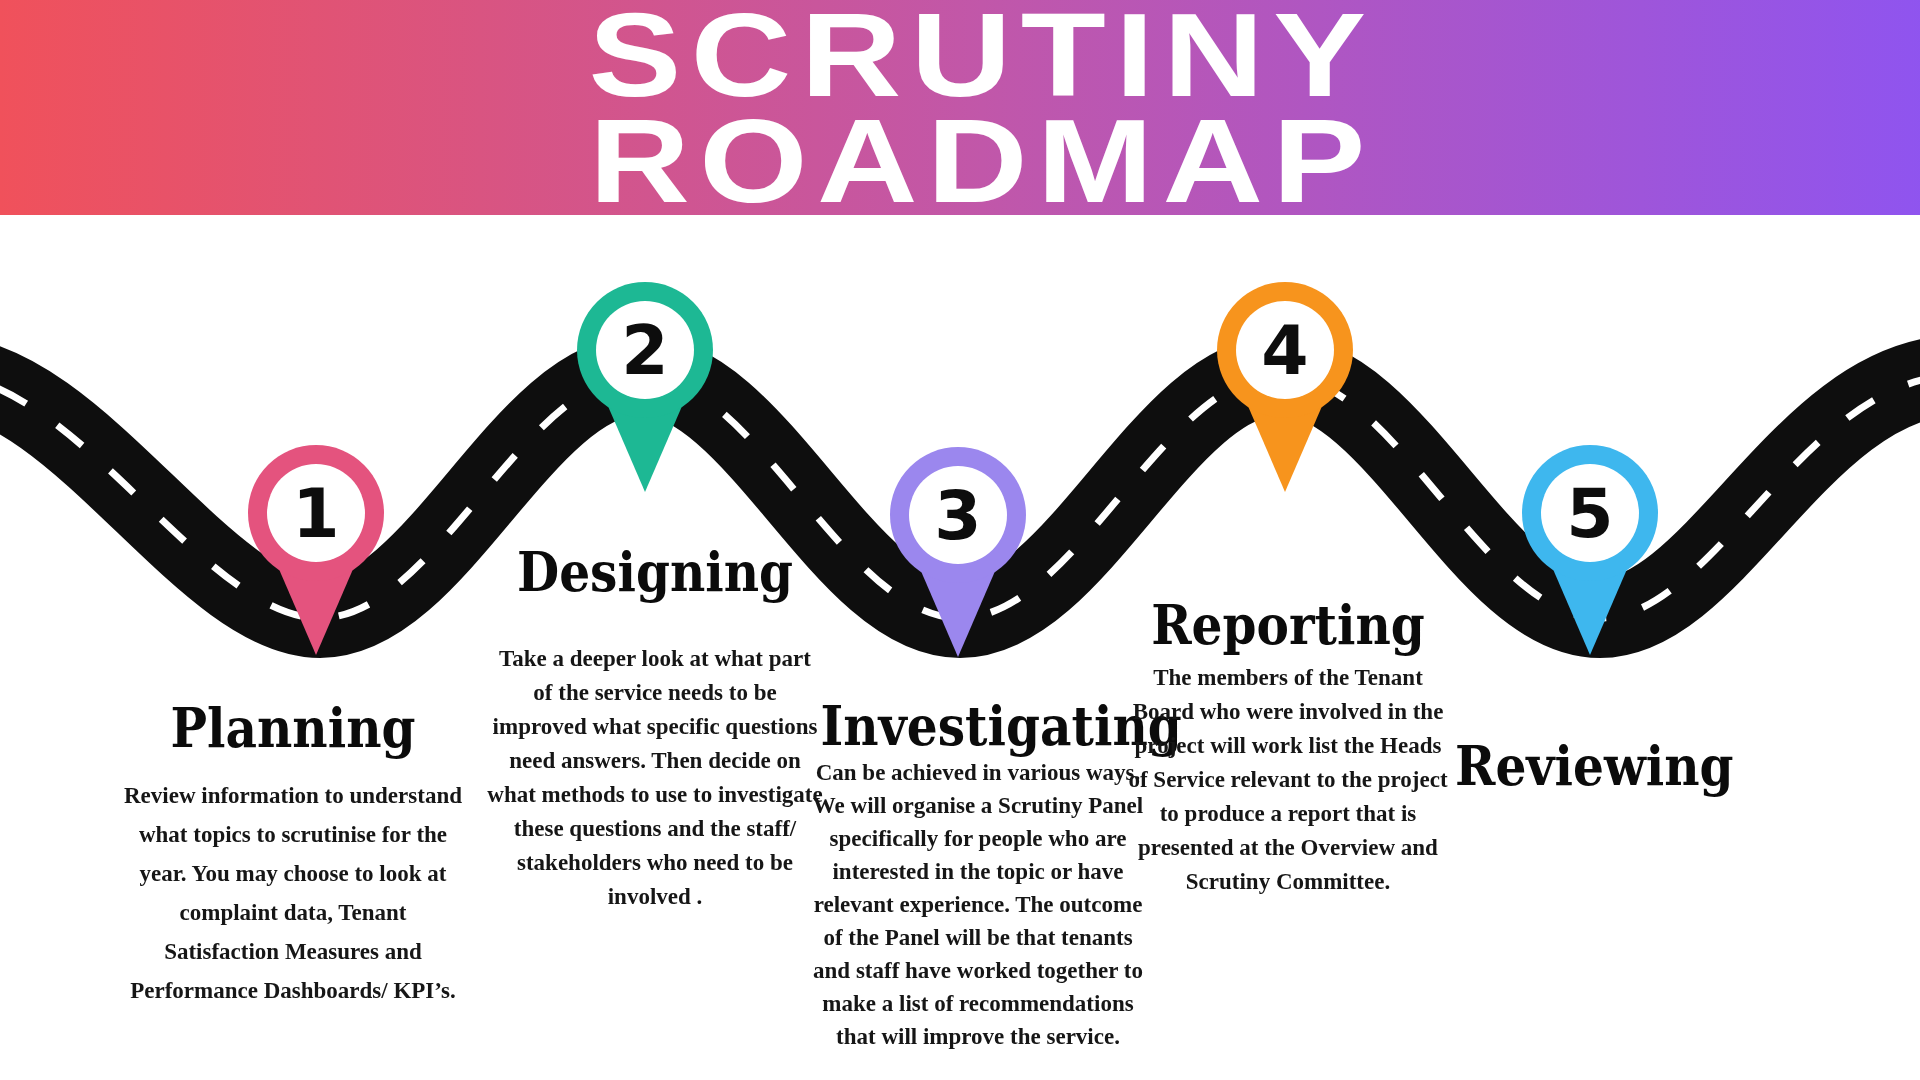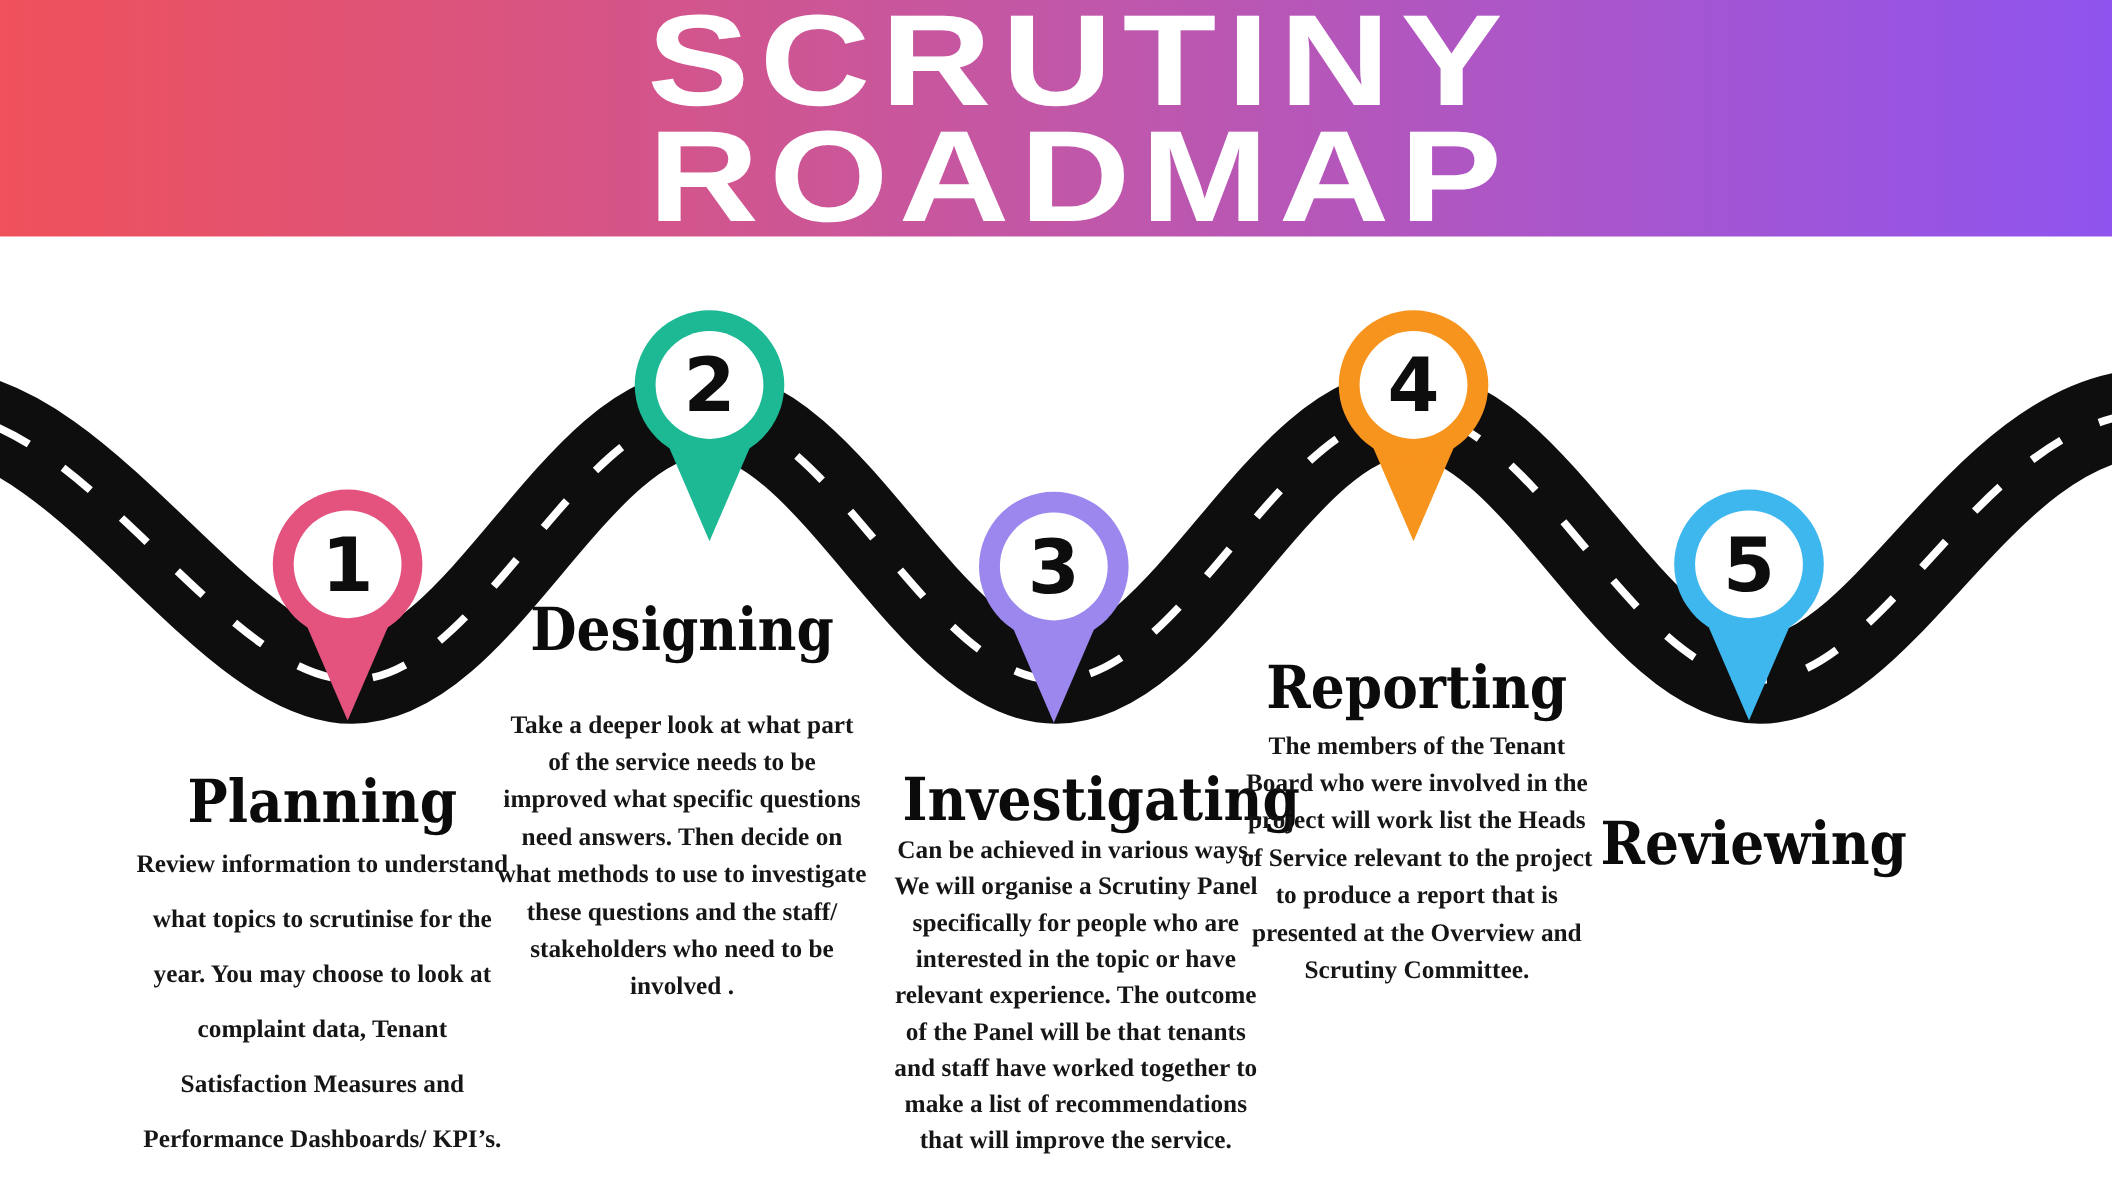--- a/index.html
+++ b/index.html
@@ -28,22 +28,22 @@
     font-family: "DejaVu Serif", serif; font-weight: 700;
     font-size: 54px; line-height: 60px; margin: 0; color: #0b0b0b;
     transform: scaleX(0.9); transform-origin: center top;
     white-space: nowrap;
   }
   .section p {
     font-family: "Liberation Serif", serif; font-weight: 700;
     font-size: 23px; line-height: 34px; margin: 0; color: #161616;
   }
   .s1 { left: 120px;  top: 698px; width: 346px; }
-  .s1 p { margin-top: 3px; line-height: 50px; }
-  .s2 { left: 452px;  top: 542px; width: 336px; }
+  .s1 p { margin-top: 18px; line-height: 39px; }
+  .s2 { left: 487px;  top: 542px; width: 336px; }
   .s2 p { margin-top: 40px; }
   .s3 { left: 803px;  top: 696px; width: 350px; }
   .s3 p { margin-top: 0px; line-height: 33px; }
   .s4 { left: 1126px; top: 595px; width: 324px; }
   .s4 p { margin-top: 6px; }
   .s5 { left: 1440px; top: 736px; width: 300px; }
   .s5 p { margin-top: 14px; line-height: 33px; }
   .pin-num {
     font-family: "DejaVu Sans", sans-serif;
     font-weight: 700; font-size: 68px; fill: #0d0d0d;

